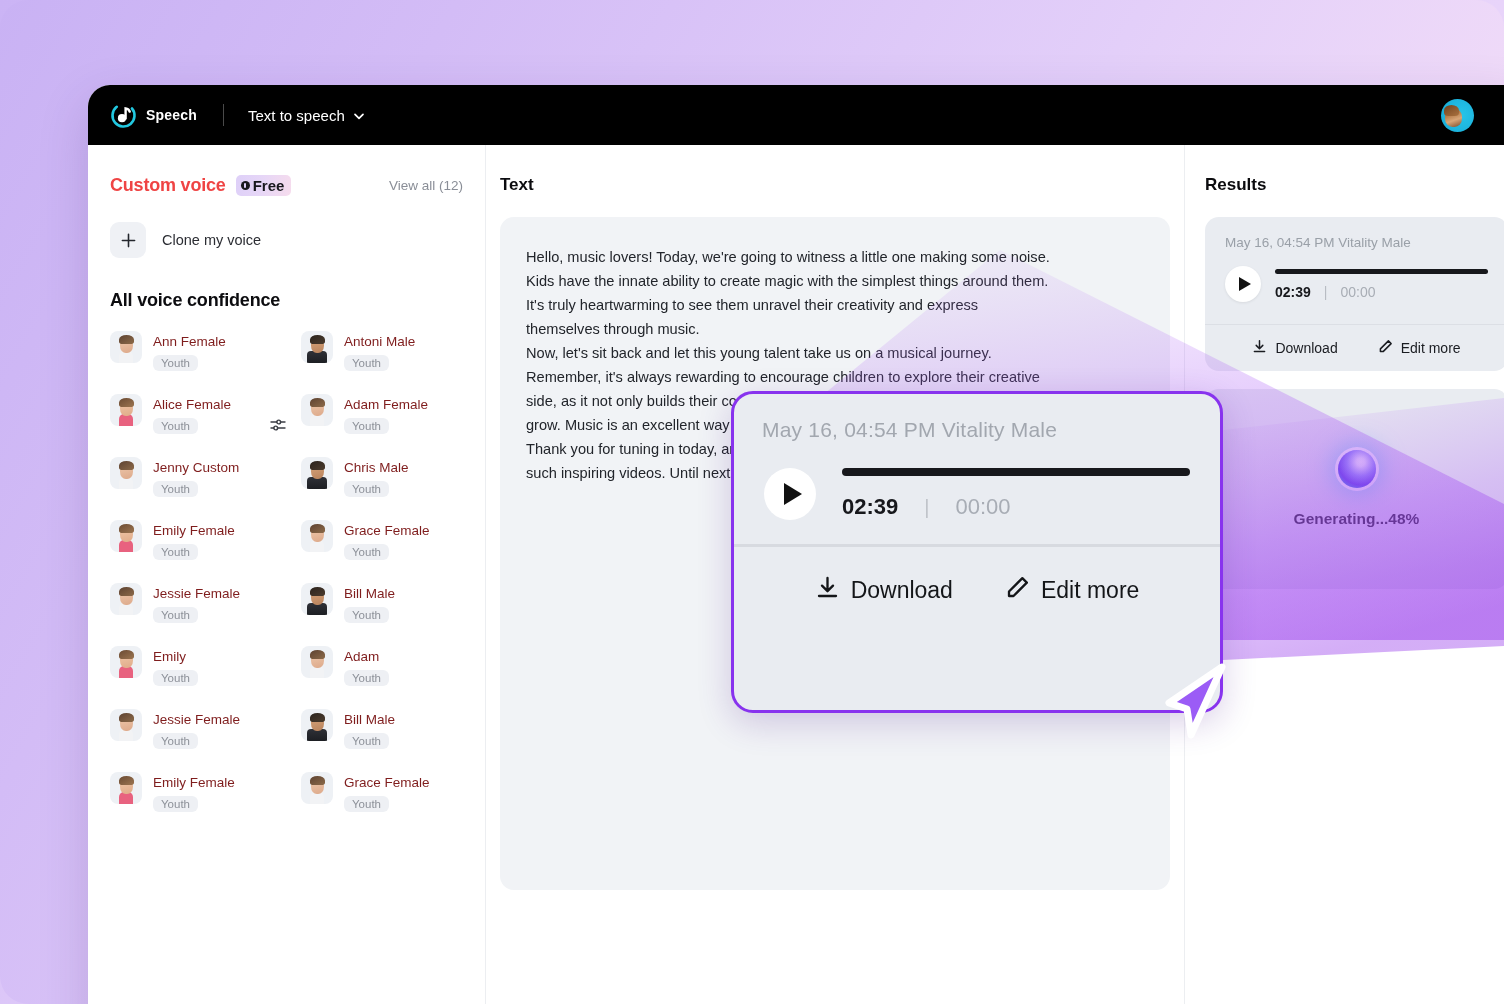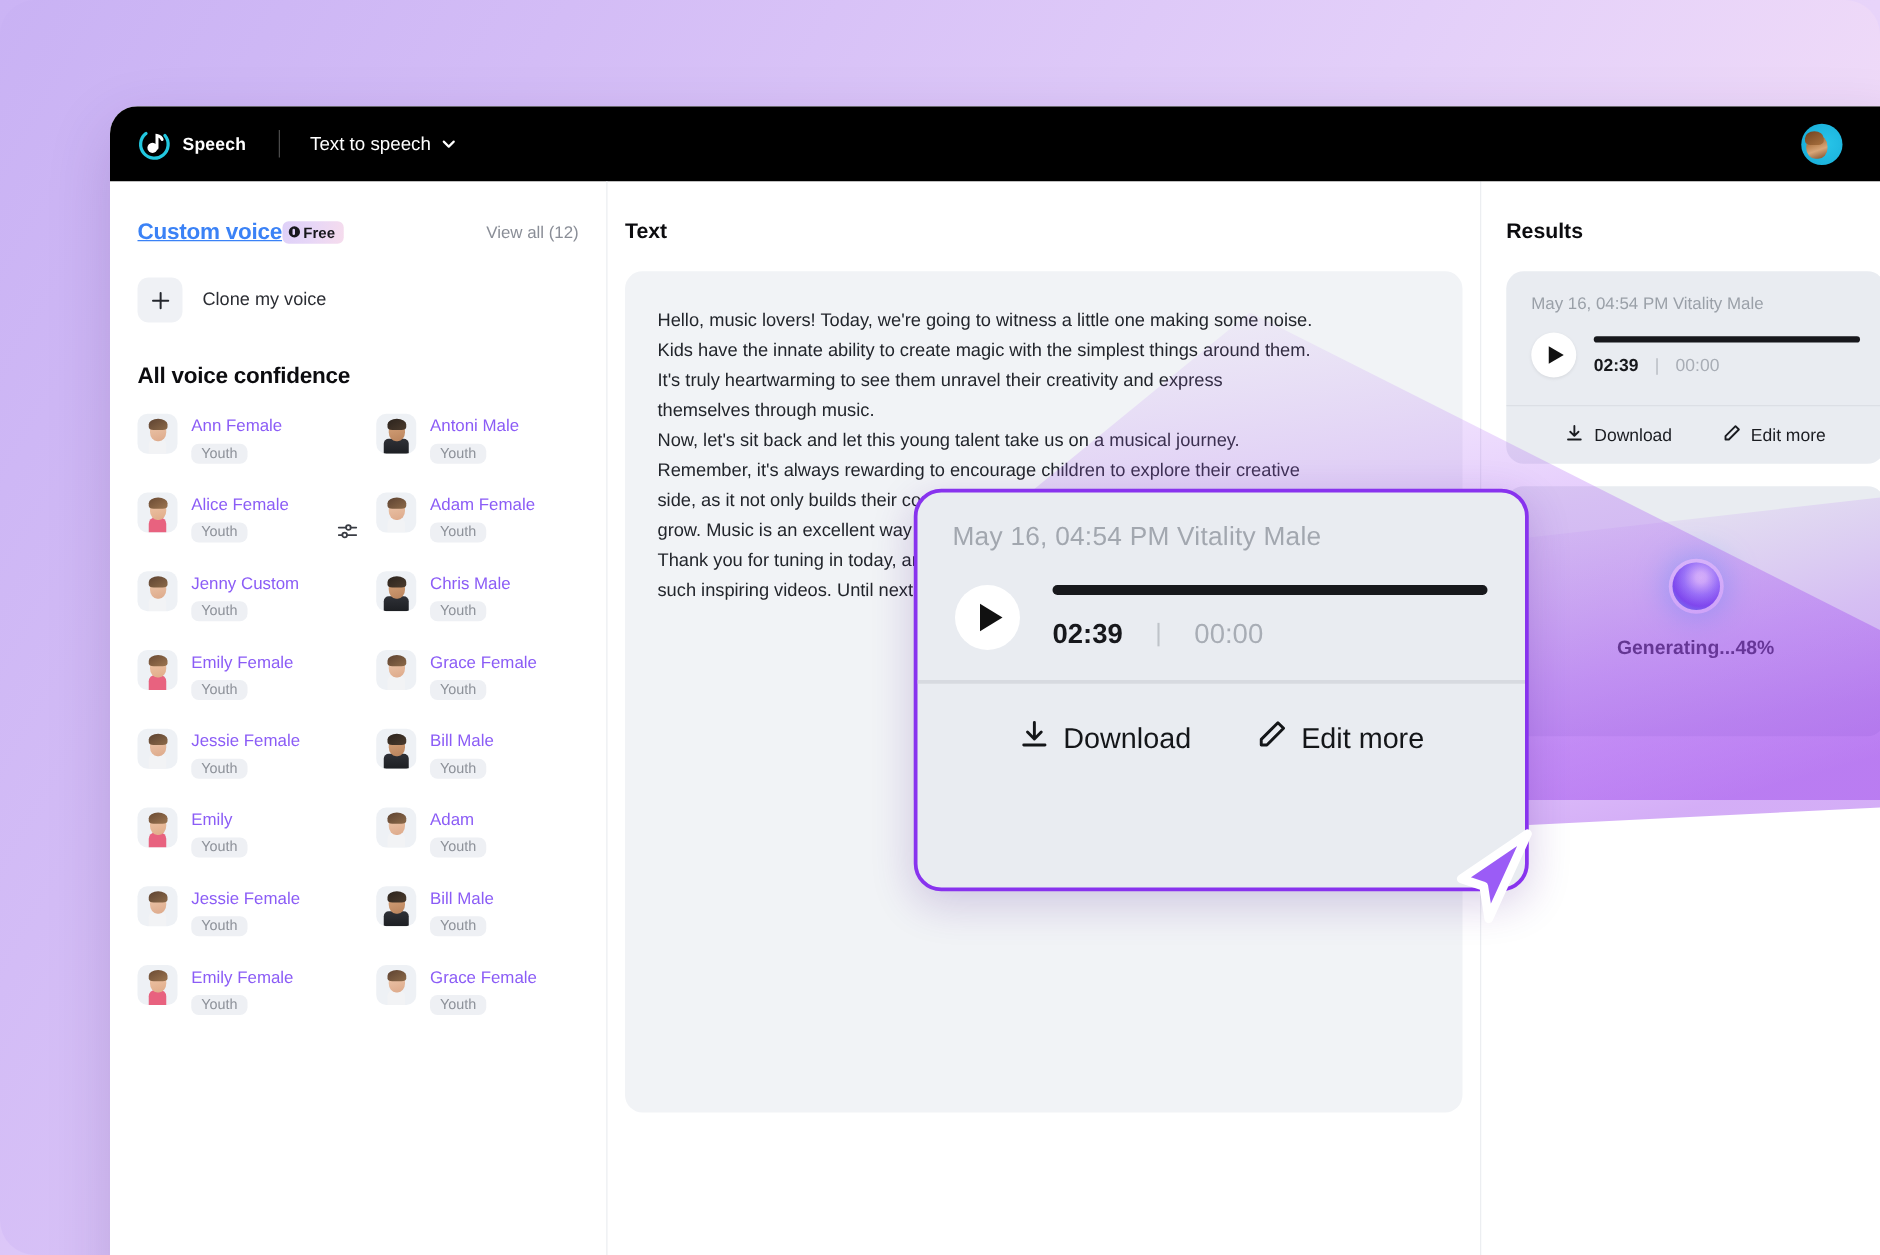--- a/index.html
+++ b/index.html
@@ -58,26 +58,26 @@
     background: linear-gradient(150deg,#70421f,#a9713e);
   }
   
   #cols { display: flex; height: 900px; }
   #sidebar { width: 398px; border-right: 1px solid #eceef1; padding: 0 22px; position: relative; }
   #center  { flex: 1; padding: 0 14px; position: relative; }
   #right   { width: 344px; border-left: 1px solid #eceef1; padding: 0 20px; }
 
   
   .side-head { display: flex; align-items: center; padding-top: 30px; }
-  .side-title { font-size: 18px; font-weight: bold; color: #3b82f6; letter-spacing: -.2px; text-decoration: underline; }
+  .side-title { font-size: 18px; font-weight: bold; color: #ef4444; letter-spacing: -.2px; }
   .free-badge {
-    display: inline-flex; align-items: center; gap: 3px;
+    margin-left: 10px; display: inline-flex; align-items: center; gap: 3px;
     padding: 2px 7px 2px 5px; border-radius: 5px;
     background: linear-gradient(100deg,#ded0f8 0%,#e6d6f7 45%,#f6dced 100%);
-    font-size: 12px; font-weight: bold; color: #18181d;
+    font-size: 15px; font-weight: bold; color: #18181d;
   }
   .free-dot {
     width: 9px; height: 9px; border-radius: 50%; background: #18181d;
     display: inline-block; position: relative;
   }
   .free-dot::after {
     content:""; position:absolute; left:3.2px; top:1.8px; width:2.6px; height:5px;
     background: #ded0f8; border-radius: 1px;
   }
   .view-all { margin-left: auto; font-size: 13.5px; color: #8a8e97; cursor: pointer; }
@@ -122,21 +122,21 @@
   .ava.f1 .neck { background:#e8627f; border-radius:5px 5px 0 0; }
   .ava.f1 .face { background: linear-gradient(165deg,#f0c9ab,#e0ab88); }
   .ava.f1 .hairtop { background: linear-gradient(150deg,#6a4a33,#9c7550); }
   .ava.f2 .neck { background:#f2f3f5; border-radius:5px 5px 0 0; }
   .ava.f2 .face { background: linear-gradient(165deg,#eecaae,#dda98a); }
   .ava.f2 .hairtop { background: linear-gradient(150deg,#5d4231,#8c6a49); }
   .ava.m1 .neck { background: linear-gradient(180deg,#2f3137,#1d1f23); border-radius:4px 4px 0 0; width:20px; left:6px; }
   .ava.m1 .face { background: linear-gradient(165deg,#d9a67d,#b9835c); }
   .ava.m1 .hairtop { background: linear-gradient(150deg,#2b231d,#4b3b2d); }
   .v-meta { padding-top: 1px; }
-  .v-name { font-size: 13.5px; color: #8b5cf6; white-space: nowrap; }
+  .v-name { font-size: 13.5px; color: #7f1d1d; white-space: nowrap; }
   .v-tag {
     margin-top: 5px; display: inline-block; padding: 2px 8px; border-radius: 6px;
     background: #eef0f4; font-size: 11.5px; color: #8d9199;
   }
   .row-sliders {
     position: absolute; left: 159px; top: 22px; width: 18px; height: 18px;
   }
 
   
   .center-title { padding-top: 30px; font-size: 17px; font-weight: bold; color: #0c0c0f; }

